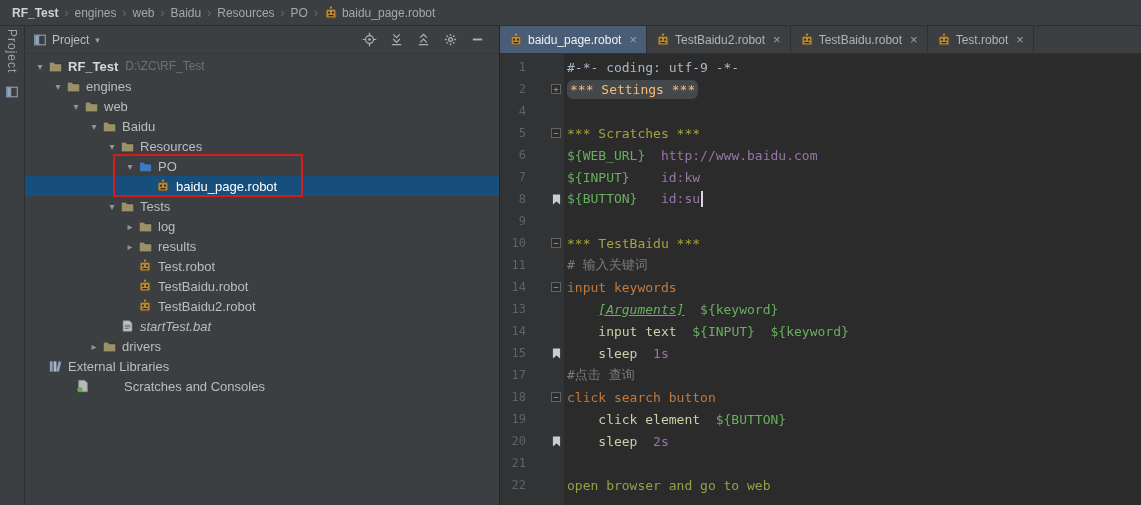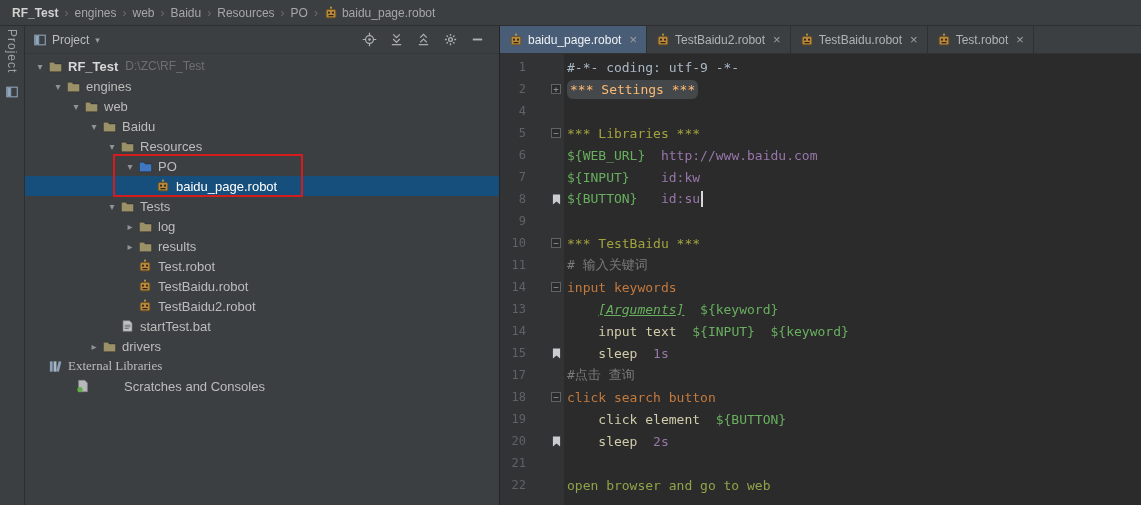--- a/index.html
+++ b/index.html
@@ -325,40 +325,40 @@
                 <line x1="8" y1="1.5" x2="8" y2="4" stroke="#caa04c"></line>
                 <circle cx="8" cy="1.5" r="1" fill="#caa04c"></circle>
                 <rect x="2.5" y="4" width="11" height="9.5" rx="1.8" fill="#b98a3e" stroke="#6e5122"></rect>
                 <circle cx="5.7" cy="7.6" r="1.2" fill="#2e2413"></circle>
                 <circle cx="10.3" cy="7.6" r="1.2" fill="#2e2413"></circle>
                 <rect x="5" y="10.4" width="6" height="1.3" rx=".6" fill="#2e2413"></rect>
               </svg>
             </span>
             <span class="tree-label">TestBaidu2.robot</span>
           </div>
-          <div class="tree-row" style="padding-left: 80px;">
+          <div class="tree-row" style="padding-left: 80px; font-style: italic;">
             <span class="chev"></span>
             <span class="icn tree-icon">
               <svg viewBox="0 0 16 16" width="13" height="14">
                 <path d="M2.5 1.5h8l3 3v10h-11z" fill="#bfc1c3" stroke="#7e8082" stroke-width="0.8"></path>
                 <path d="M4.5 7h7M4.5 9h7M4.5 11h5" stroke="#5c6164" stroke-width="1"></path>
               </svg>
             </span>
             <span class="tree-label">startTest.bat</span>
           </div>
           <div class="tree-row" style="padding-left: 62px;">
             <span class="chev">▸</span>
             <span class="icn tree-icon">
               <svg viewBox="0 0 16 16" width="15" height="15">
                 <path d="M1.5 13.5v-10h4.8l1.4 1.8h6.8v8.2z" fill="#9b9168" stroke="rgba(0,0,0,.3)"></path>
               </svg>
             </span>
             <span class="tree-label">drivers</span>
           </div>
-          <div class="tree-row" style="padding-left: 8px; font-family: Liberation Serif, serif;">
+          <div class="tree-row" style="padding-left: 8px;">
             <span class="chev"></span>
             <span class="icn tree-icon">
               <svg viewBox="0 0 16 16" width="15" height="15">
                 <rect x="2" y="2.5" width="3" height="11" fill="#8da0b9"></rect>
                 <rect x="6" y="2.5" width="3" height="11" fill="#a9b7c6"></rect>
                 <rect x="10" y="2.5" width="3" height="11" fill="#8da0b9" transform="rotate(14 11.5 8)"></rect>
               </svg>
             </span>
             <span class="tree-label">External Libraries</span>
           </div>
@@ -450,21 +450,21 @@
           <div class="code-line">
             <span class="lnum">4</span>
             <span class="foldcol"></span>
             <span class="codetext"></span>
           </div>
           <div class="code-line">
             <span class="lnum">5</span>
             <span class="foldcol">
               <span class="foldbox">−</span>
             </span>
-            <span class="codetext"><span class="tok-section">*** Libraries ***</span></span>
+            <span class="codetext"><span class="tok-section">*** Scratches ***</span></span>
           </div>
           <div class="code-line">
             <span class="lnum">6</span>
             <span class="foldcol"></span>
             <span class="codetext"><span class="tok-var">${WEB_URL}</span><span class="tok-plain">  </span><span class="tok-value">http://www.baidu.com</span></span>
           </div>
           <div class="code-line">
             <span class="lnum">7</span>
             <span class="foldcol"></span>
             <span class="codetext"><span class="tok-var">${INPUT}</span><span class="tok-plain">    </span><span class="tok-value">id:kw</span></span>

